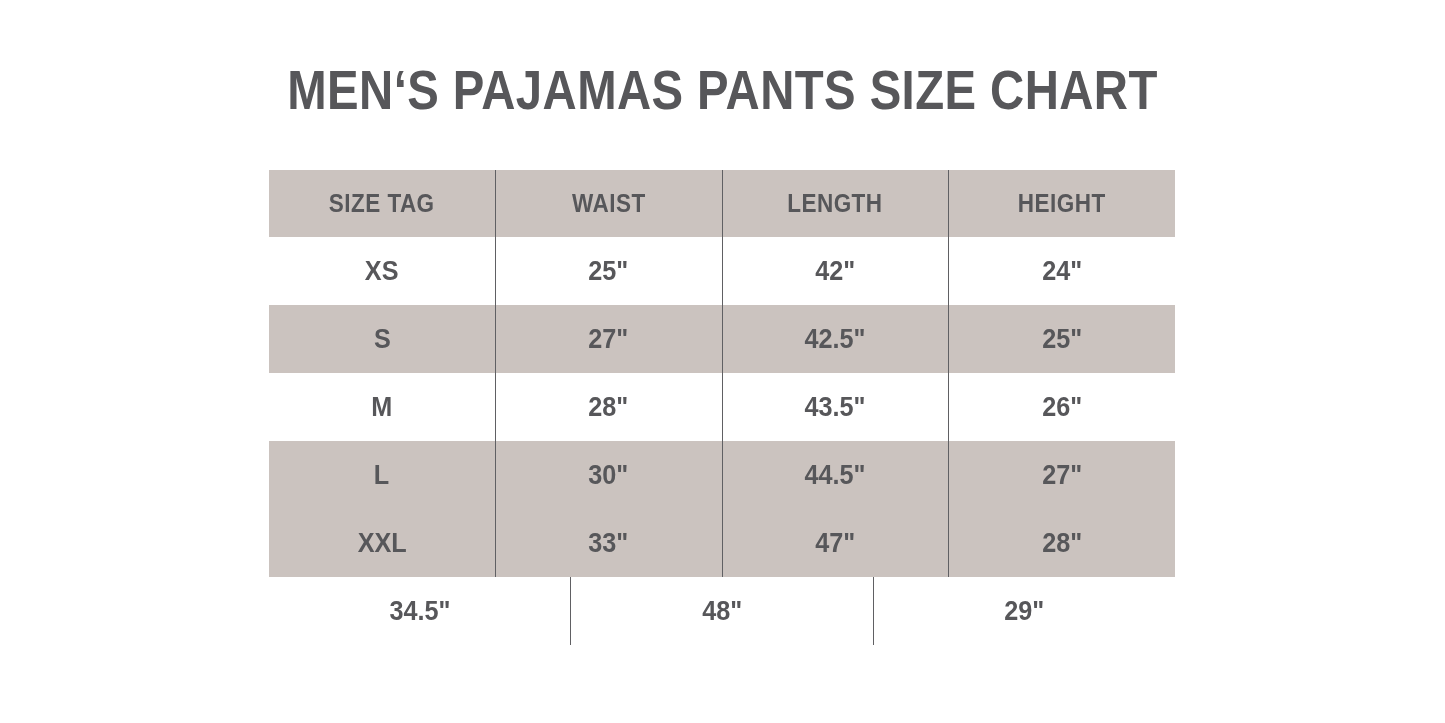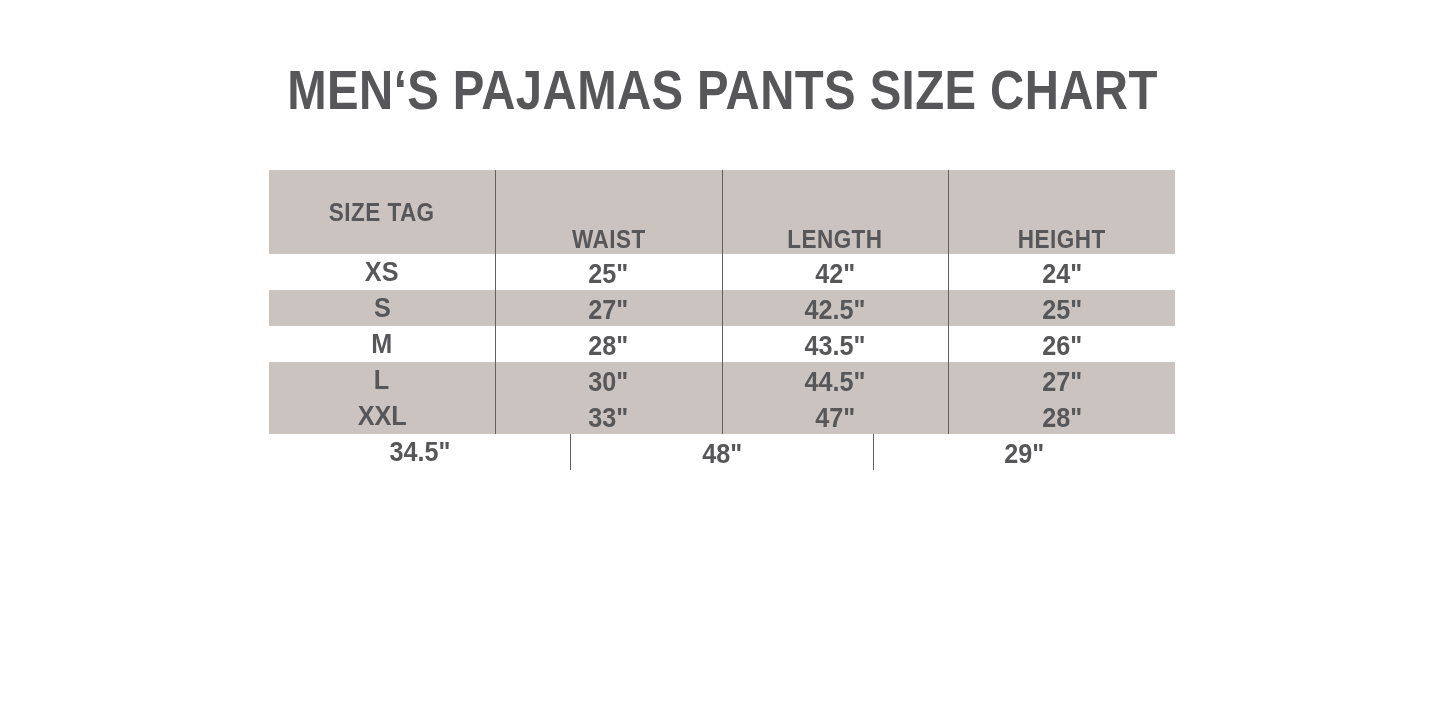--- a/index.html
+++ b/index.html
@@ -31,45 +31,44 @@
   .size-table {
     position: absolute;
     left: 269px;
     top: 170px;
     width: 906px;
     color: #57575a;
     font-weight: 700;
   }
   .trow {
     display: flex;
-    height: 36px;
+    height: 68px;
     background: #ffffff;
   }
   .trow.header {
-    height: 84px;
+    height: 67px;
     background: #cbc3bf;
   }
   .trow.stripe {
     background: #cbc3bf;
   }
   .cell {
     flex: 1 1 0;
     display: flex;
     align-items: center;
     justify-content: center;
     font-size: 28px;
     overflow: hidden;
   }
   .trow.header .cell {
     font-size: 25px;
     letter-spacing: 0.5px;
   }
   .cell + .cell {
     border-left: 1.5px solid #606063;
-    align-items: flex-end;
   }
   .txt {
     display: inline-block;
     transform: scaleX(0.9);
     white-space: nowrap;
   }
 </style>
 </head>
 <body>
 

